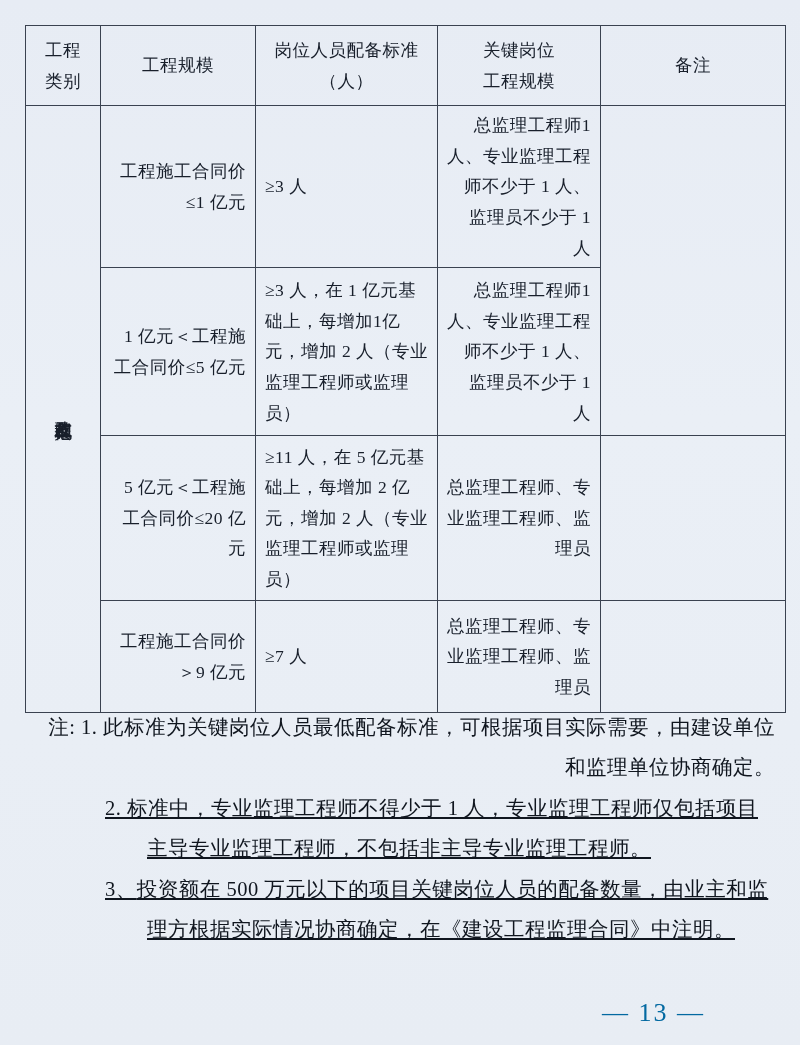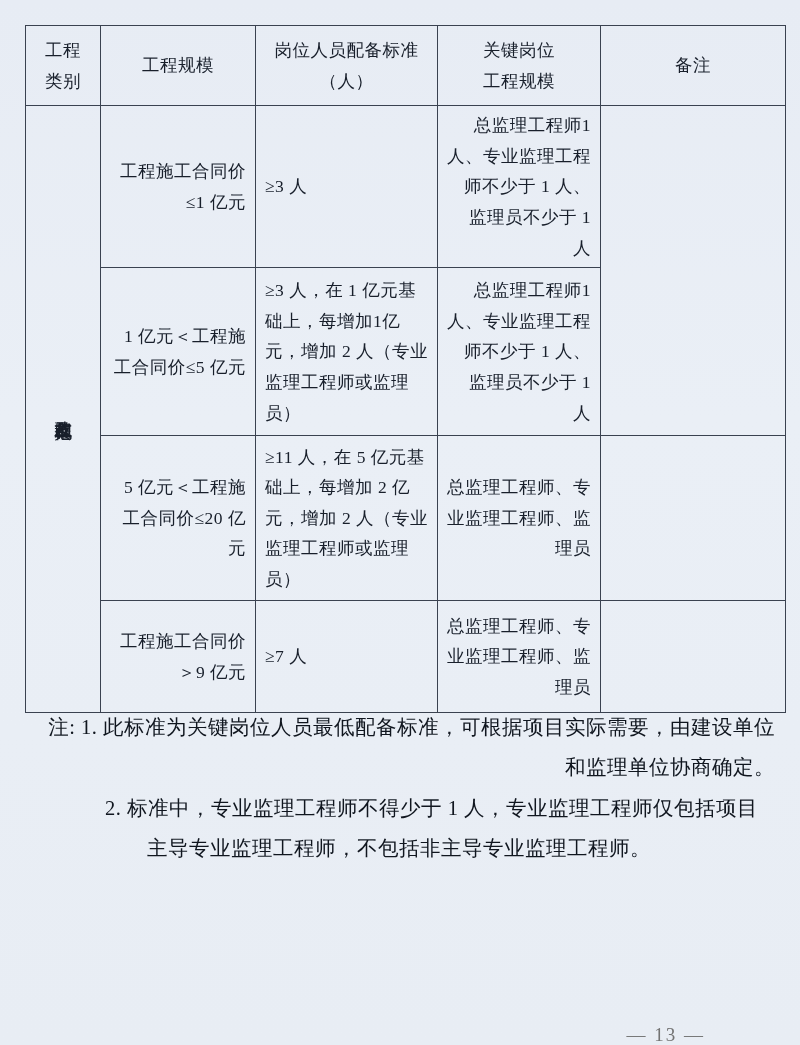--- a/index.html
+++ b/index.html
@@ -36,26 +36,26 @@
   td.standard-left{text-align:left;}
   td.keypos{text-align:right;}
   td.remark{background:transparent;}
   
   .notes{
     position:absolute;left:45px;top:708px;width:730px;
     font-size:20.5px;line-height:1.93;letter-spacing:.5px;color:#10161f;
   }
   .note{text-align:left;}
   .note-1{padding-left:70px;text-indent:-70px;text-align:right;}
-  .note-2,.note-3{margin-left:60px;padding-left:42px;text-indent:-42px;margin-top:2px;}
+  .note-2,.note-3{margin-left:60px;padding-left:42px;text-indent:-42px;margin-top:2px;text-decoration:underline;}
   .marker{white-space:pre;}
   
   .page-number{
-    position:absolute;right:95px;top:1024px;
-    font-size:19px;letter-spacing:2px;color:#737373;
+    position:absolute;right:95px;top:998px;
+    font-size:26px;letter-spacing:2px;color:#0369a1;
   }
 </style>
 </head>
 <body>
 
 <div class="page">
 
   <table class="staff">
     <colgroup>
       <col style="width:75px">
@@ -98,17 +98,18 @@
       <td class="standard-center">≥7 人</td>
       <td class="keypos">总监理工程师、专业监理工程师、监理员</td>
       <td class="remark"></td>
     </tr>
   </tbody>
     </table>
 
   <div class="notes">
     <div class="note note-1"><span class="marker"><span>注: </span><span>1. </span></span><span>此标准为关键岗位人员最低配备标准，可根据项目实际需要，由建设单位和监理单位协商确定。</span></div>
     <div class="note note-2"><span class="marker">2. </span><span>标准中，专业监理工程师不得少于 1 人，专业监理工程师仅包括项目主导专业监理工程师，不包括非主导专业监理工程师。</span></div>
+    <div class="note note-3"><span class="marker">3、</span><span>投资额在 500 万元以下的项目关键岗位人员的配备数量，由业主和监理方根据实际情况协商确定，在《建设工程监理合同》中注明。</span></div>
   </div>
 
   <div class="page-number">— 13 —</div>
 
 </div>
 
 </body></html>

